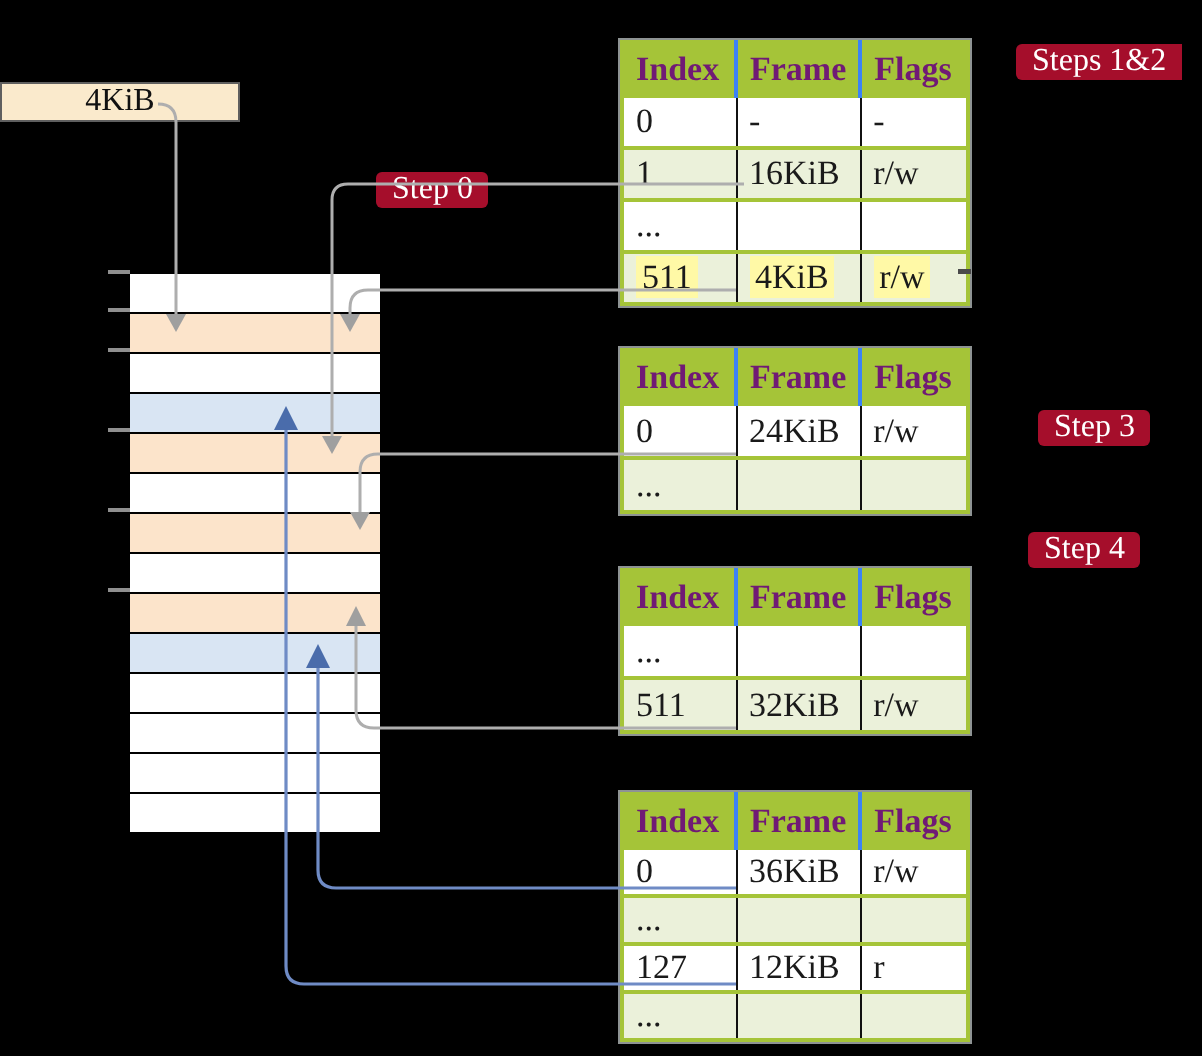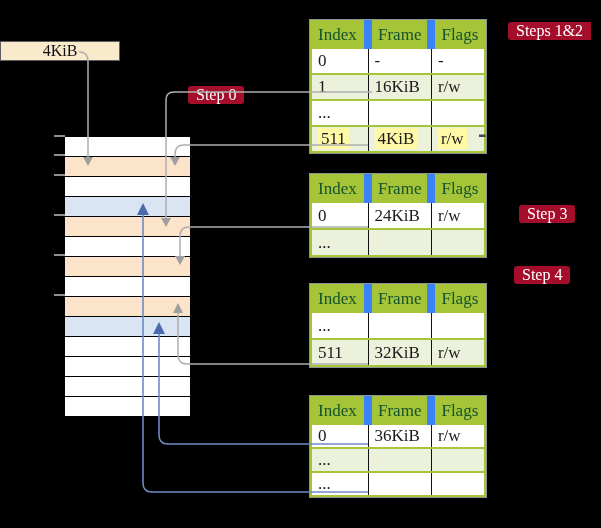--- a/index.html
+++ b/index.html
@@ -45,24 +45,24 @@
   .srow{flex:1;border-bottom:1.5px solid #000;}
   .srow:last-child{border-bottom:none;}
   .tick{position:absolute;left:54px;width:11px;height:2px;background:#8f8f8f;}
   
   table.ptable{
     position:absolute;left:310px;border-collapse:collapse;table-layout:fixed;
     background:#fff;border:2px solid var(--green);outline:1px solid #8e9393;
     color:#1a1a1a;font-size:17px;
   }
   table.ptable th{
-    background:var(--green);color:#14532d;font-weight:normal;text-align:left;
+    background:var(--green);color:#701a75;font-weight:bold;text-align:left;
     padding:2px 6px;height:21px;font-size:17px;
   }
-  table.ptable th + th{border-left:8px solid #3b82f6;}
+  table.ptable th + th{border-left:2px solid #3b82f6;}
   table.ptable td{padding:1px 6px;vertical-align:middle;}
   table.ptable td + td{border-left:1.5px solid #111;}
   table.ptable tbody tr{border-top:2px solid var(--green);}
   table.ptable tbody tr:nth-child(even){background:var(--rowgreen);}
   #table1{top:20px;}  #table1 td{height:22px;}
   #table2{top:174px;} #table2 td{height:23px;}
   #table3{top:284px;} #table3 td{height:23px;}
   #table4{top:396px;} #table4 td{height:20px;}
   .hl{background:var(--hl);padding:1px 3px;}
   
@@ -212,20 +212,25 @@
         <td>0</td>
         <td>36KiB</td>
         <td>r/w</td>
       </tr>
       <tr>
         <td>...</td>
         <td></td>
         <td></td>
       </tr>
       <tr>
+        <td>127</td>
+        <td>12KiB</td>
+        <td>r</td>
+      </tr>
+      <tr>
         <td>...</td>
         <td></td>
         <td></td>
       </tr>
     </tbody>
   </table>
 
   <svg class="overlay" width="601" height="528" viewBox="0 0 601 528">
 
     <path d="M 79 52 Q 88 52 88 61 L 88 157" fill="none" stroke="var(--grayline)" stroke-width="1.5"></path>

